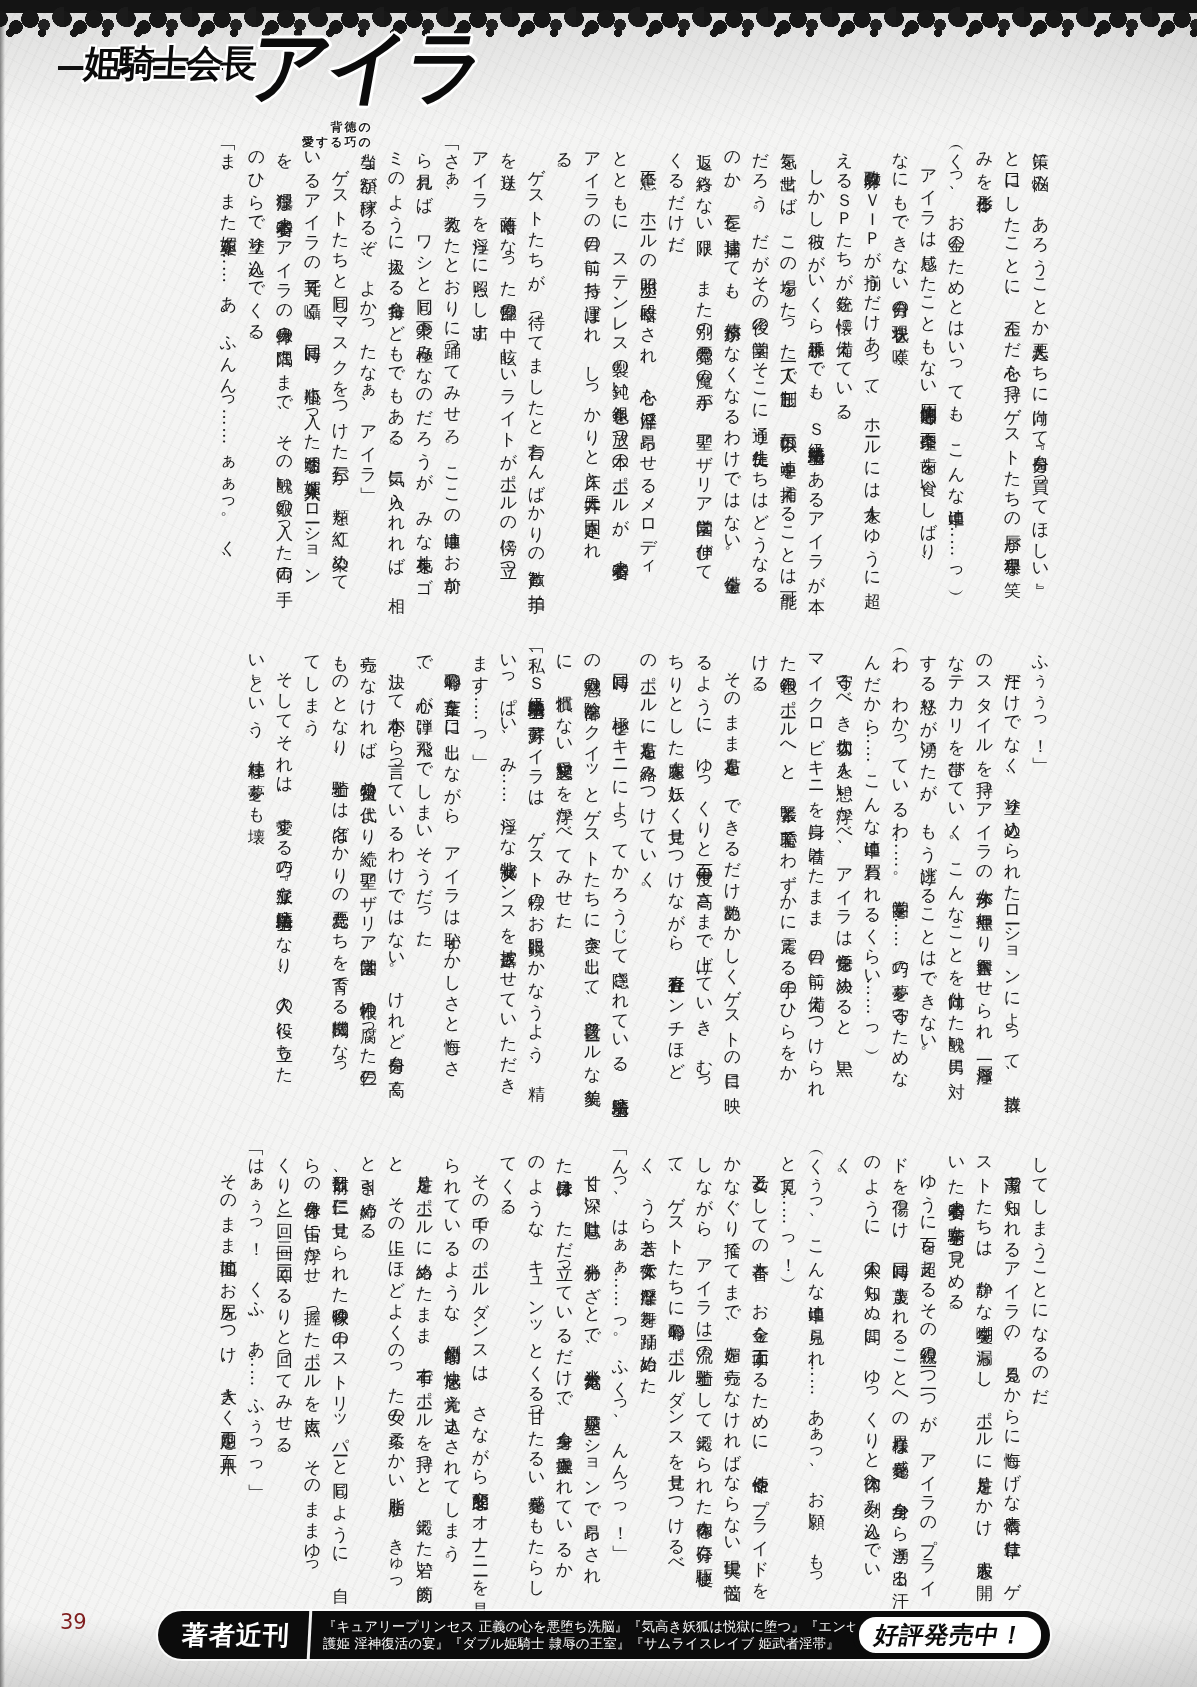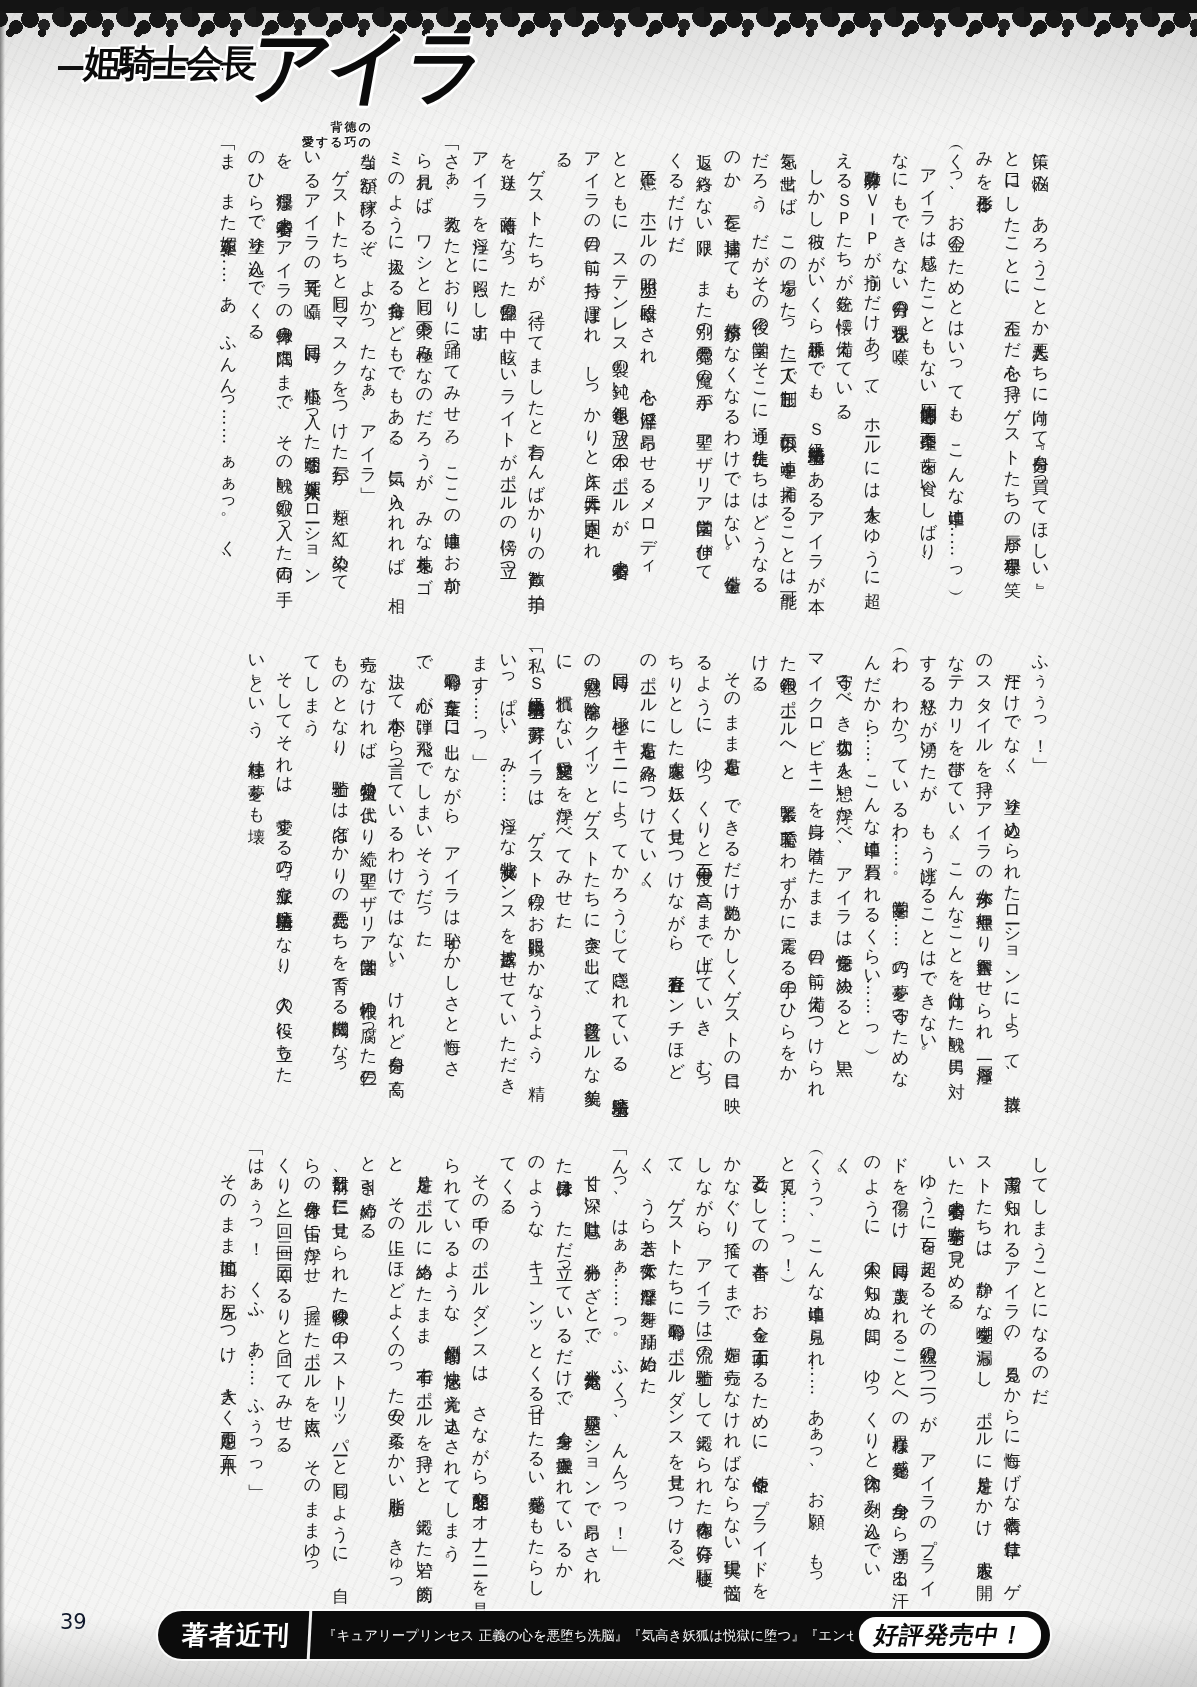--- a/index.html
+++ b/index.html
@@ -57,21 +57,21 @@
     font-size:17px;line-height:28px;letter-spacing:1.6px;color:#1c1c1c;
   }
   .band p{margin:0;padding:0;}
   .band p.indent{text-indent:1em;}
   #band1{top:140px;}
   #band2{top:643px;}
   #band3{top:1145px;}
   
   .pagenum{
     position:absolute;left:60px;top:1610px;z-index:2;
-    font-size:21px;color:#0f172a;font-family:"DejaVu Sans","Liberation Sans",sans-serif;
+    font-size:21px;color:#7f1d1d;font-family:"DejaVu Sans","Liberation Sans",sans-serif;
   }
   .footer-bar{
     position:absolute;left:158px;top:1611px;width:892px;height:48px;z-index:3;
     background:#0c0c0c;border-radius:25px;display:flex;align-items:center;
     box-shadow:0 0 0 2px rgba(255,255,255,.85);
   }
   .footer-label{
     flex:0 0 auto;padding:0 18px 0 24px;height:100%;display:flex;align-items:center;
     border-right:3px solid #f2f2f2;
     color:#fff;font-size:26px;font-weight:bold;letter-spacing:1px;
@@ -147,17 +147,18 @@
     <p>「はぁぅっ！　くふ、あ……ふぅっっ」</p>
     <p class="indent">そのまま地面にお尻をつけ、大きく両足を百八十</p>
   </div>
 
 <div class="pagenum">39</div>
 
 <div class="footer-bar">
   <div class="footer-label">著者近刊</div>
   <div class="footer-titles">
     <div>『キュアリープリンセス 正義の心を悪堕ち洗脳』『気高き妖狐は悦獄に堕つ』『エンゼルヴィーナス 失墜の天使』『守</div>
+    <div>護姫 淫神復活の宴』『ダブル姫騎士 隷辱の王室』『サムライスレイブ 姫武者淫帯』</div>
   </div>
   <div class="footer-badge">
     <span>好評発売中！</span>
   </div>
 </div>
 
 </body></html>

